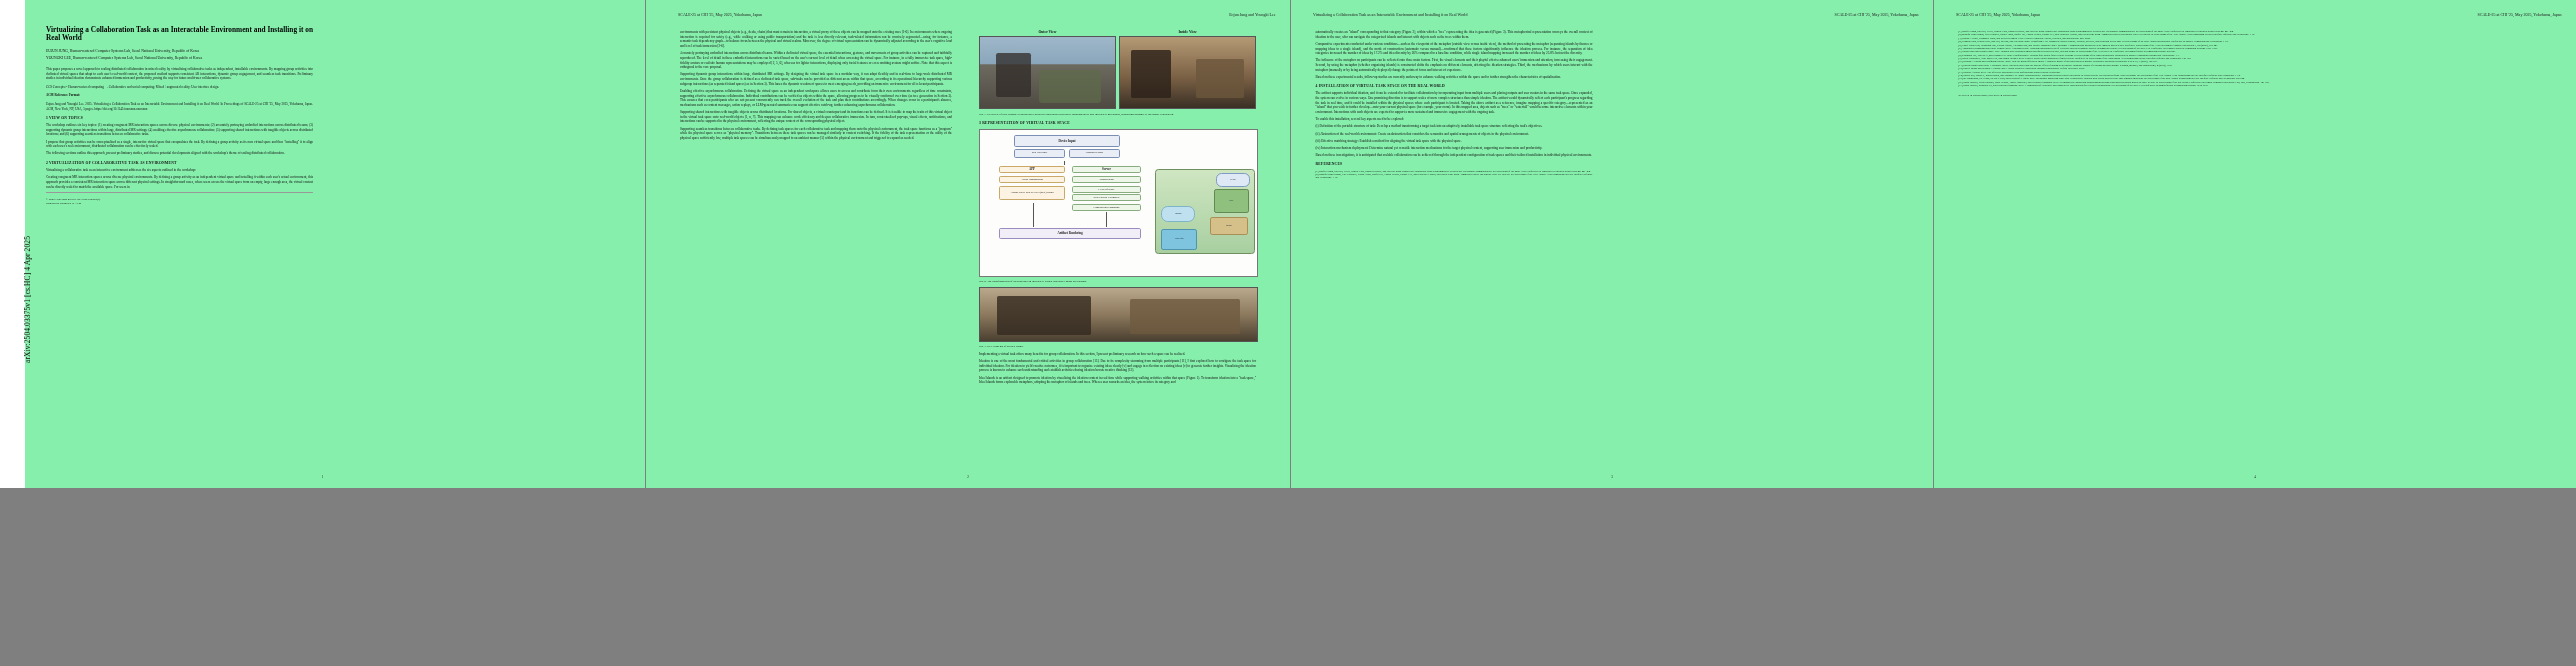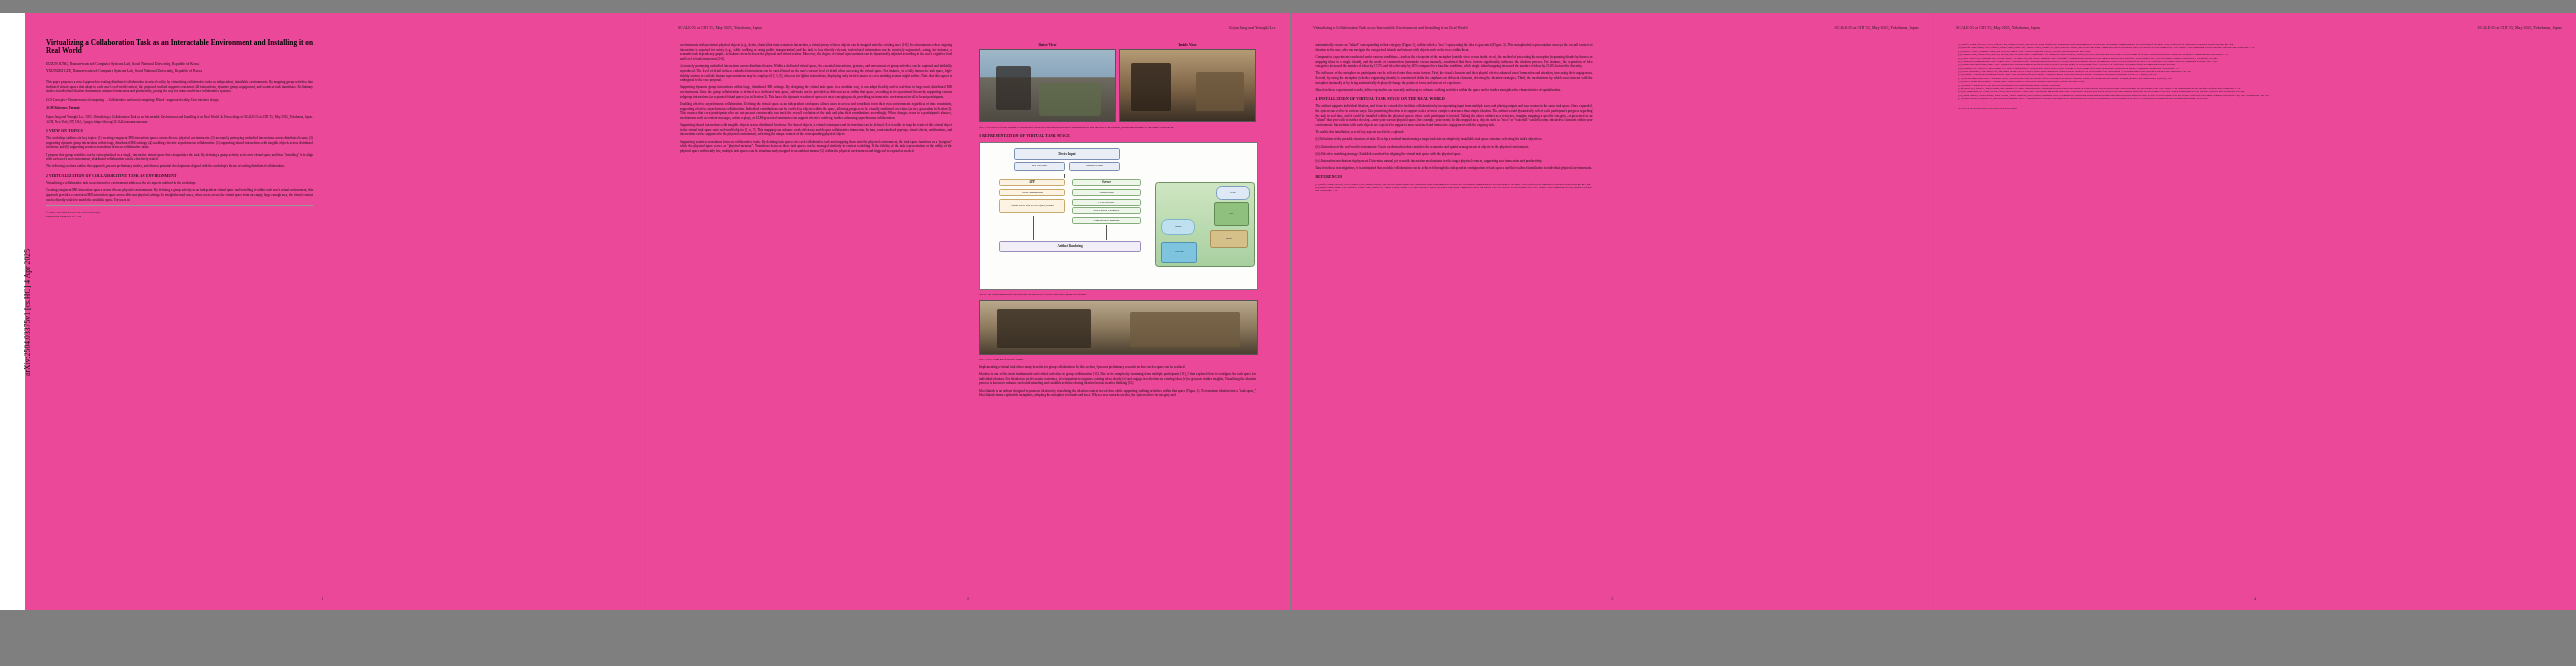--- a/index.html
+++ b/index.html
@@ -1,18 +1,18 @@
 <!DOCTYPE html>
 <html style="font-size:9px"><head>
 <meta charset="utf-8">
 <style>
   html,body{margin:0;padding:0;background:#7d7d7d;}
   body{font-family:"Liberation Serif", serif;}
   .page-wrap{width:2576px;height:667px;background:#7f7f7f;position:relative;overflow:hidden;}
-  .sheet{position:absolute;top:13px;background:#ec4899;height:597px;overflow:hidden;}
+  .sheet{position:absolute;top:0;background:#86efac;height:488px;overflow:hidden;}
   .s1{left:0;width:645px;}
   .s2{left:646px;width:644px;}
   .s3{left:1291px;width:642px;}
   .s4{left:1934px;width:642px;}
 
   .arxiv-strip{position:absolute;left:0;top:0;width:24.5px;height:667px;background:#ffffff;}
   .arxiv-text{position:absolute;left:-139px;top:295px;width:333px;transform:rotate(-90deg);transform-origin:center;
     font-family:"Liberation Serif", serif;font-size:7.5px;color:#111;text-align:center;letter-spacing:0.1px;}
 
   .hdr{position:absolute;top:12.2px;font-size:4px;color:#222;font-family:"Liberation Serif",serif;}

